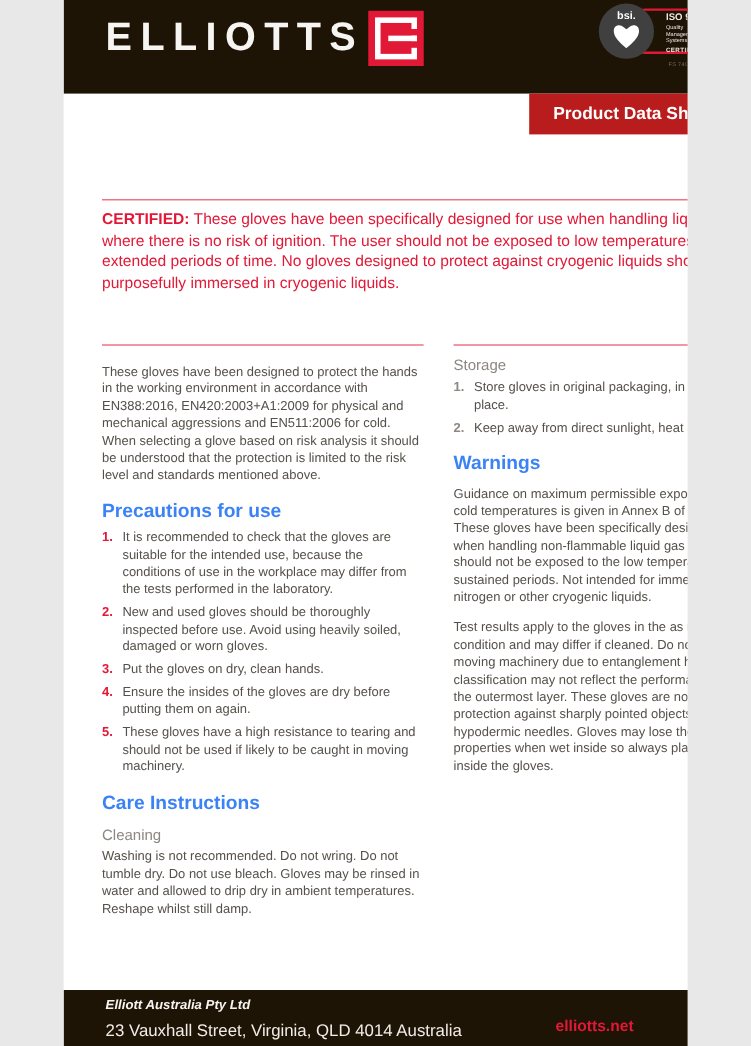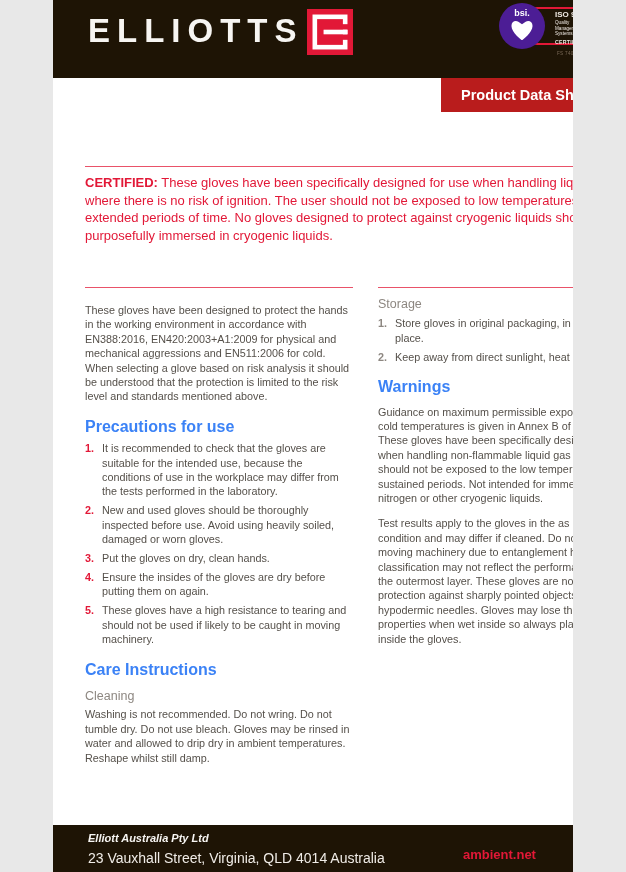--- a/index.html
+++ b/index.html
@@ -21,21 +21,21 @@
   .logo-mark-header { position:absolute; left:254px; top:9px; width:46px; height:46px; }
 
   
   .bsi { position:absolute; left:446px; top:2px; width:175px; height:58px; }
   .bsi-pill {
     position:absolute; left:20px; top:5px; width:148px; height:38px;
     border:2px solid #e21837; border-radius:19px;
   }
   .bsi-circle {
     position:absolute; left:0; top:1px; width:46px; height:46px; border-radius:50%;
-    background:#4c1d95; display:flex; flex-direction:column; align-items:center;
+    background:#404040; display:flex; flex-direction:column; align-items:center;
   }
   .bsi-name { color:#fff; font-weight:bold; font-size:9px; margin-top:6px; line-height:1; }
   .bsi-heart { width:24px; height:22px; margin-top:1px; }
   .bsi-textcol { position:absolute; left:56px; top:9px; color:#efe9e3; }
   .bsi-iso { font-size:8px; font-weight:bold; line-height:1.1; }
   .bsi-line { font-size:4.6px; line-height:1.25; }
   .bsi-cert { font-size:5.2px; font-weight:bold; margin-top:2px; letter-spacing:.3px; }
   .bsi-certno { position:absolute; left:58px; top:49px; font-size:4.6px; color:#7a6a58; letter-spacing:.3px; }
 
   
@@ -172,21 +172,21 @@
     </div>
 
     <div class="h-red">Warnings</div>
     <p>Guidance on maximum permissible exposure time to cold temperatures is given in Annex B of EN 511:2006. These gloves have been specifically designed for use when handling non-flammable liquid gas and the user should not be exposed to the low temperatures for sustained periods. Not intended for immersion in liquid nitrogen or other cryogenic liquids.</p>
     <p style="margin-top:11px;">Test results apply to the gloves in the as received condition and may differ if cleaned. Do not use near moving machinery due to entanglement hazard. Overall classification may not reflect the performance of only the outermost layer. These gloves are not suitable for protection against sharply pointed objects such as hypodermic needles. Gloves may lose their insulative properties when wet inside so always place dry hands inside the gloves.</p>
   </div>
 
   <div class="footer-bar"></div>
   <div class="footer-company">Elliott Australia Pty Ltd</div>
   <div class="footer-address">23 Vauxhall Street, Virginia, QLD 4014 Australia</div>
-  <a href="#" class="footer-site">ambient.net</a>
+  <a href="#" class="footer-site">elliotts.net</a>
 
   <div class="logo-mark logo-mark-footer">
     <svg viewBox="0 0 100 100" aria-hidden="true">
       <rect x="0" y="0" width="100" height="100" fill="#e21837"></rect>
       <rect x="17" y="17" width="66" height="66" fill="none" stroke="#ffffff" stroke-width="10"></rect>
       <rect x="76" y="33" width="14" height="12" fill="#e21837"></rect>
       <rect x="76" y="55" width="14" height="12" fill="#e21837"></rect>
       <rect x="36" y="45" width="52" height="10" fill="#ffffff"></rect>
     </svg>
   </div>

